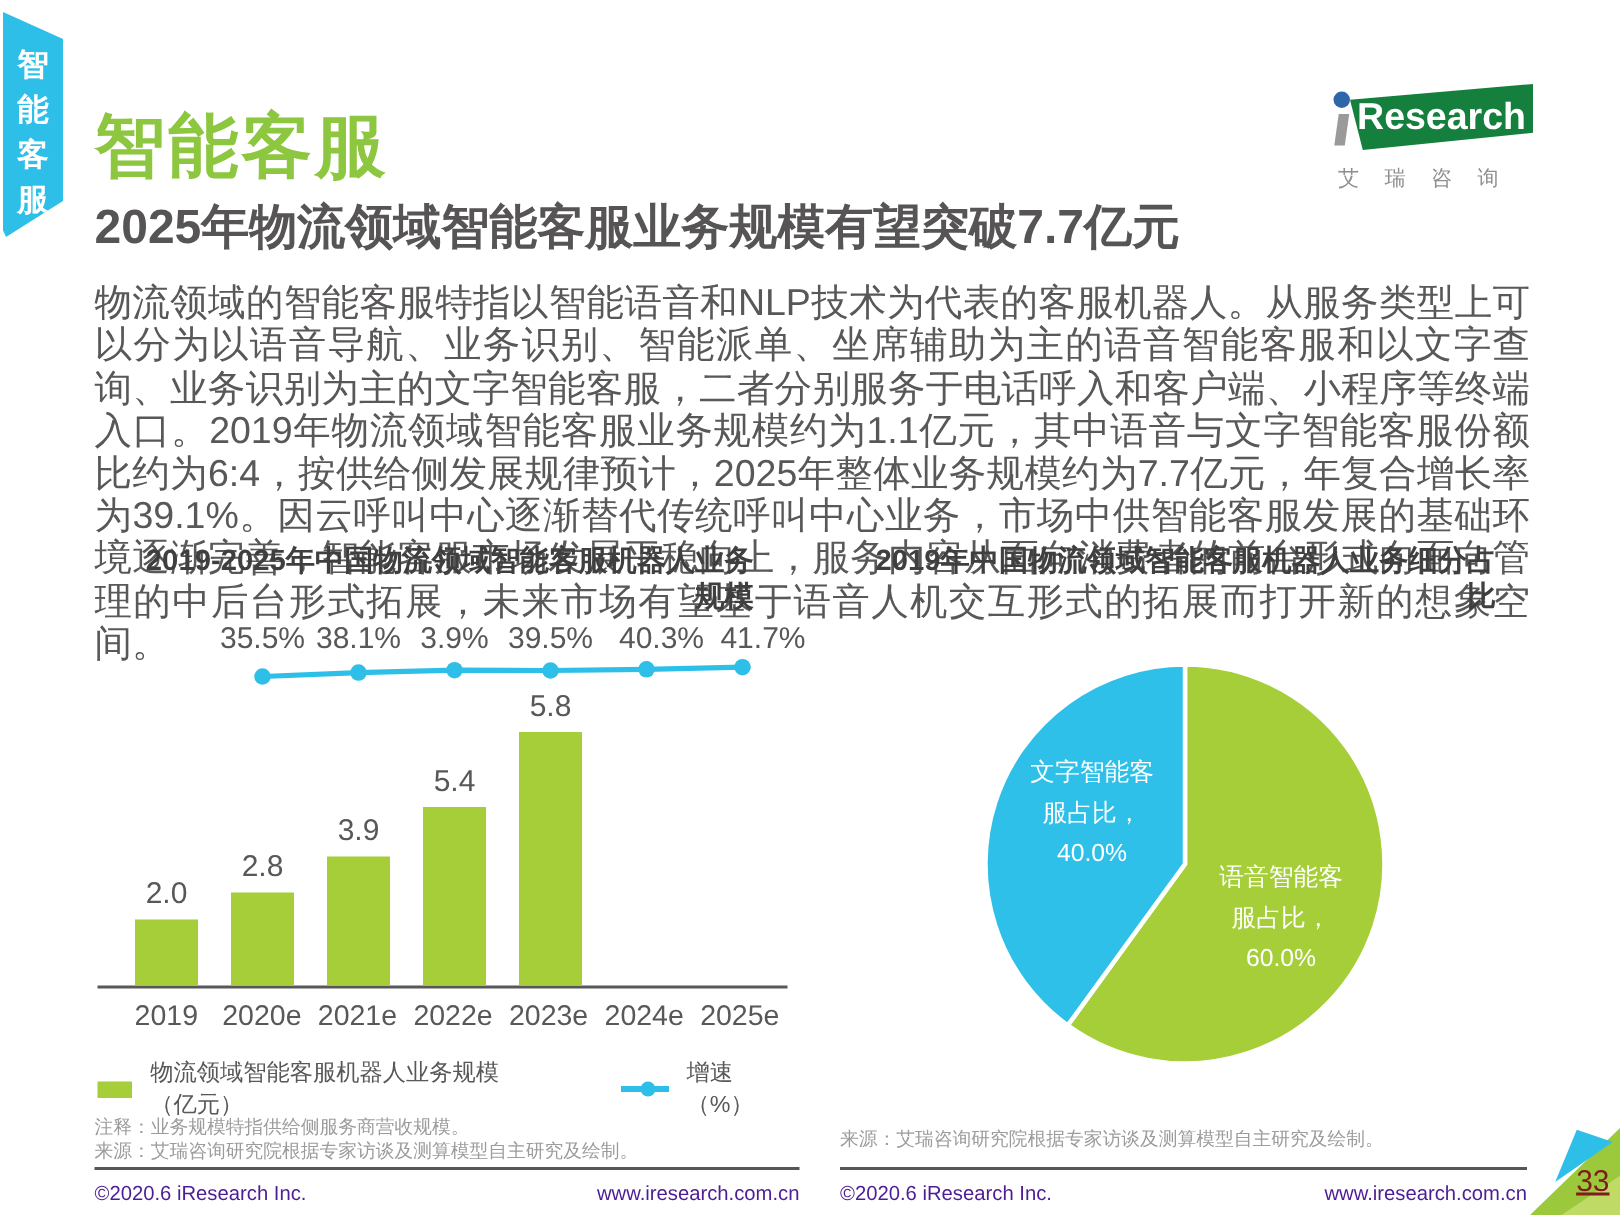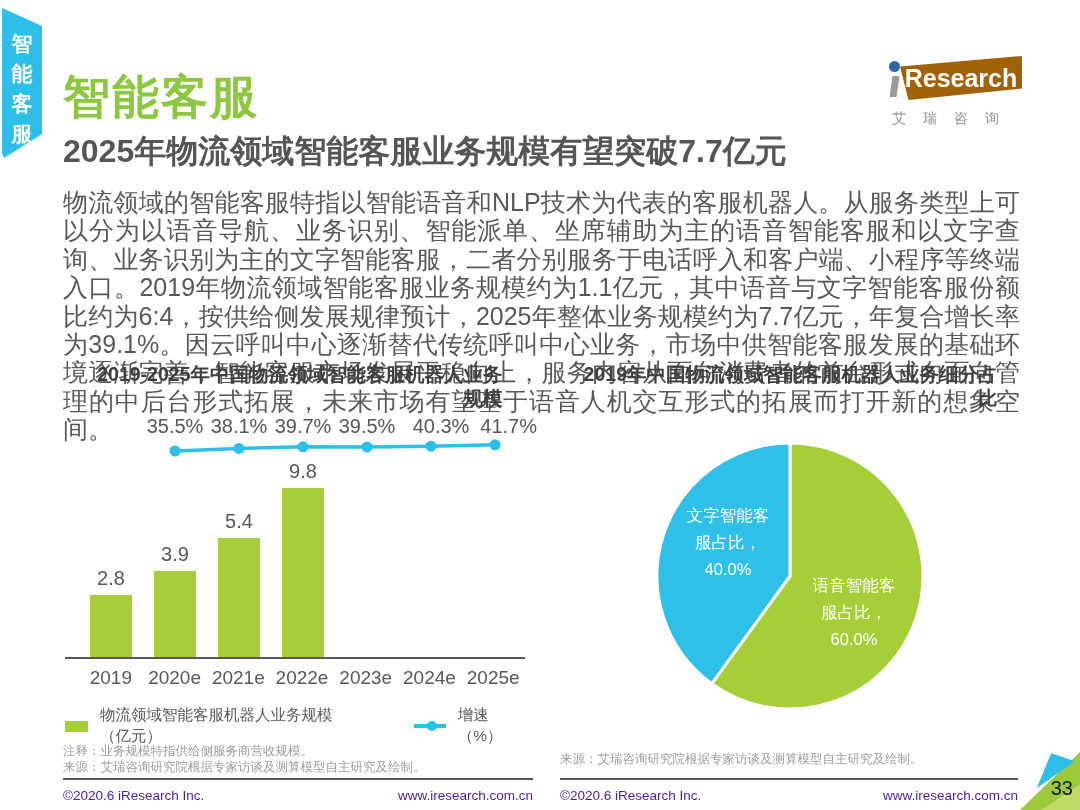--- a/index.html
+++ b/index.html
@@ -18,21 +18,21 @@
     padding-top:24px; gap:7px;
   }
   .side-tab span { color:#fff; font-size:21px; font-weight:700; line-height:23px; }
   
   .main-title { position:absolute; left:63px; top:66px; font-size:47px; font-weight:700; color:#8DC63F; letter-spacing:2px; }
   .sub-title  { position:absolute; left:63px; top:130px; font-size:32px; font-weight:600; color:#565454; }
   
   .logo { position:absolute; left:872px; top:52px; width:155px; height:80px; }
   .logo-shape {
     position:absolute; left:28px; top:4px; width:122px; height:44px;
-    background:#a16207; clip-path:polygon(0 24%, 100% 0, 100% 74%, 7% 100%);
+    background:#15803d; clip-path:polygon(0 24%, 100% 0, 100% 74%, 7% 100%);
     display:flex; align-items:center; justify-content:center;
     color:#fff; font-size:25px; font-weight:700;
   }
   .logo-dot { position:absolute; left:17px; top:9px; width:11px; height:11px; border-radius:50%; background:#2F66A7; }
   .logo-stem { position:absolute; left:19px; top:24px; width:7px; height:21px; background:#9a9a9a; transform:skewX(-8deg); }
   .logo-caption { position:absolute; left:20px; top:58px; width:150px; font-size:14px; color:#8f8f8f; letter-spacing:17px; white-space:nowrap; }
   
   .paragraph {
     position:absolute; left:63px; top:188px; width:957px;
     font-size:25px; line-height:28.4px; text-align:justify; color:#595757;
@@ -65,21 +65,21 @@
   .foot-left  { left:63px;  width:470px; }
   .foot-right { left:560px; width:458px; }
   .notes { height:36px; font-size:12.5px; line-height:15.5px; color:#9C9C9C; border-bottom:2px solid #565656; }
   .foot-right .notes { padding-top:8px; }
   .copy-row { display:flex; justify-content:space-between; margin-top:8px; font-size:13.5px; color:#4c1d95; }
   
   .corner { position:absolute; right:0; bottom:0; width:60px; height:58px; }
   .tri-green { position:absolute; inset:0; background:#9CC93C; clip-path:polygon(100% 0, 100% 100%, 0 100%); }
   .tri-light { position:absolute; inset:0; background:#BFDB66; clip-path:polygon(100% 55%, 100% 100%, 35% 100%); }
   .tri-cyan  { position:absolute; inset:0; background:#2EBFE9; clip-path:polygon(52% 2%, 92% 16%, 28% 62%); }
-  .corner-num { position:absolute; right:7px; bottom:10px; font-size:20px; color:#0f172a; }
+  .corner-num { position:absolute; right:7px; bottom:10px; font-size:20px; color:#7f1d1d;text-decoration:underline; }
 </style>
 </head>
 <body>
 
 <div class="side-tab">
   <span>智</span>
   <span>能</span>
   <span>客</span>
   <span>服</span>
 </div>
@@ -94,49 +94,53 @@
   <div class="logo-caption">艾瑞咨询</div>
 </div>
 
 <p class="paragraph">物流领域的智能客服特指以智能语音和NLP技术为代表的客服机器人。从服务类型上可以分为以语音导航、业务识别、智能派单、坐席辅助为主的语音智能客服和以文字查询、业务识别为主的文字智能客服，二者分别服务于电话呼入和客户端、小程序等终端入口。2019年物流领域智能客服业务规模约为1.1亿元，其中语音与文字智能客服份额比约为6:4，按供给侧发展规律预计，2025年整体业务规模约为7.7亿元，年复合增长率为39.1%。因云呼叫中心逐渐替代传统呼叫中心业务，市场中供智能客服发展的基础环境逐渐完善，智能客服市场发展平稳向上，服务内容从面向消费者的前台形式向面向管理的中后台形式拓展，未来市场有望基于语音人机交互形式的拓展而打开新的想象空间。</p>
 
 <div class="chart-left">
   <div class="chart-title">2019-2025年中国物流领域智能客服机器人业务规模</div>
   <div class="plot">
     <div class="bars" id="bars">
         <div class="bar-col">
+          <div class="bar-val">2.0</div>
+          <div class="bar" style="height: 44px; background: rgb(166, 206, 57);"></div>
+        </div>
+        <div class="bar-col">
           <div class="bar-val">2.8</div>
           <div class="bar" style="height: 61.6px; background: rgb(166, 206, 57);"></div>
         </div>
         <div class="bar-col">
           <div class="bar-val">3.9</div>
           <div class="bar" style="height: 85.8px; background: rgb(166, 206, 57);"></div>
         </div>
         <div class="bar-col">
           <div class="bar-val">5.4</div>
           <div class="bar" style="height: 118.8px; background: rgb(166, 206, 57);"></div>
         </div>
         <div class="bar-col">
-          <div class="bar-val">9.8</div>
+          <div class="bar-val">5.8</div>
           <div class="bar" style="height: 169.4px; background: rgb(166, 206, 57);"></div>
         </div>
       </div>
     <svg class="line-svg" id="line-svg">
         <polyline points="110,36 174,33.4 238,31.799999999999997 302,32 366,31.200000000000003 430,29.799999999999997" fill="none" stroke="#2EBFE9" stroke-width="3.5"></polyline>
         <circle cx="110" cy="36" r="5.5" fill="#2EBFE9"></circle>
         <circle cx="174" cy="33.4" r="5.5" fill="#2EBFE9"></circle>
         <circle cx="238" cy="31.799999999999997" r="5.5" fill="#2EBFE9"></circle>
         <circle cx="302" cy="32" r="5.5" fill="#2EBFE9"></circle>
         <circle cx="366" cy="31.200000000000003" r="5.5" fill="#2EBFE9"></circle>
         <circle cx="430" cy="29.799999999999997" r="5.5" fill="#2EBFE9"></circle>
       </svg>
     <div id="pct-labels">
         <div class="pct-label" style="left: 78px;">35.5%</div>
         <div class="pct-label" style="left: 142px;">38.1%</div>
-        <div class="pct-label" style="left: 206px;">39.7%</div>
+        <div class="pct-label" style="left: 206px;">3.9%</div>
         <div class="pct-label" style="left: 270px;">39.5%</div>
         <div class="pct-label" style="left: 344px;">40.3%</div>
         <div class="pct-label" style="left: 408px; text-align: right;">41.7%</div>
       </div>
   </div>
   <div class="x-labels" id="x-labels">
       <div>2019</div>
       <div>2020e</div>
       <div>2021e</div>
       <div>2022e</div>

